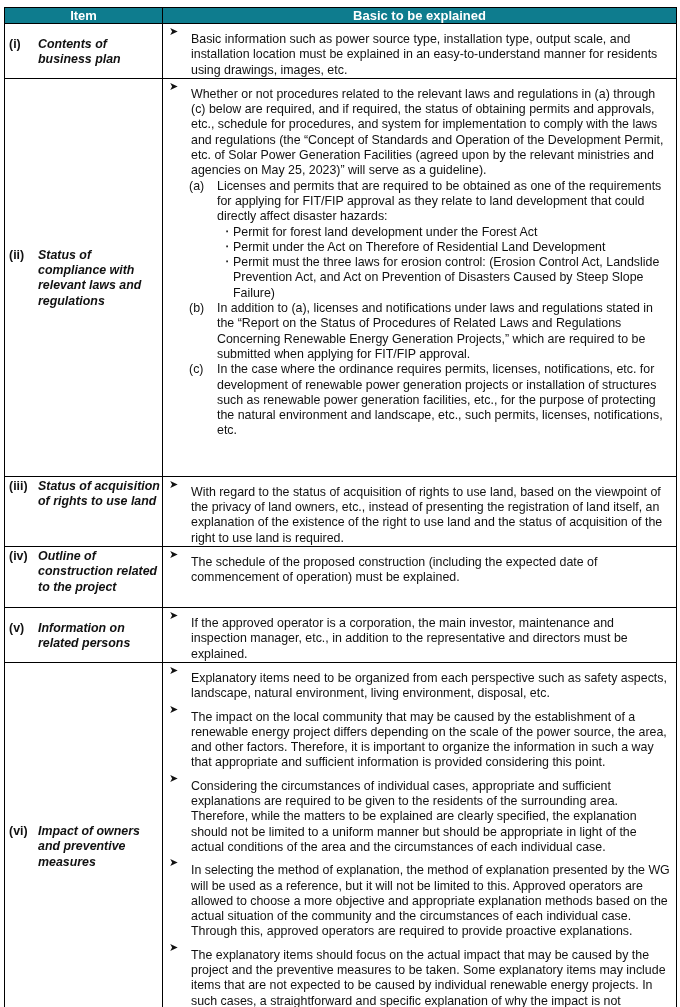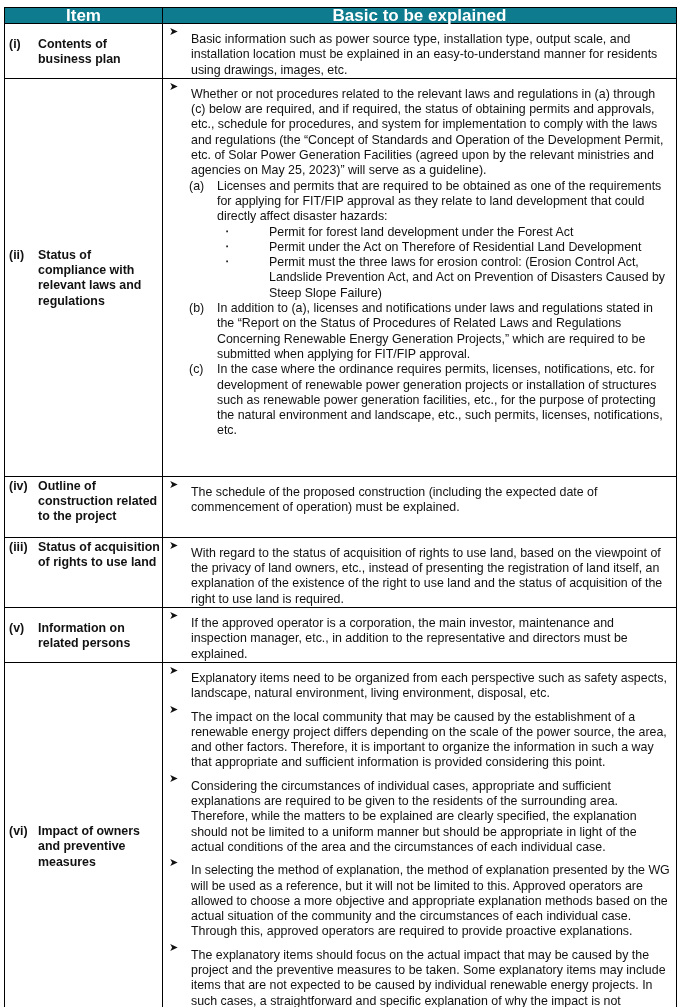--- a/index.html
+++ b/index.html
@@ -5,40 +5,40 @@
   html, body { margin: 0; padding: 0; background: #ffffff; }
   body { width: 680px; height: 1007px; overflow: hidden; position: relative; }
   .tbl {
     position: absolute; left: 4px; top: 7px; width: 673px;
     border-collapse: collapse; table-layout: fixed;
     font-family: "Liberation Sans", sans-serif;
     font-size: 12.4px; line-height: 15.3px; color: #111;
   }
   .tbl th {
     background: #0E7C8E; color: #ffffff; font-weight: bold;
-    text-align: center; height: 15px; padding: 0; font-size: 17px; line-height: 15px;
+    text-align: center; height: 15px; padding: 0; font-size: 13px; line-height: 15px;
     border: 1px solid #000;
   }
   .tbl td { border: 1px solid #000; vertical-align: top; padding: 0; }
   .col1 { width: 158px; }
   .item-cell { padding: 2px 2px 0 4px !important; }
   .item-wrap { display: flex; font-weight: bold; }
   .item-num { flex: 0 0 29px; }
-  .item-text { flex: 1; }
+  .item-text { flex: 1; font-style: italic; }
   .vmid { vertical-align: middle !important; }
   .desc { padding: 0 6px 0 4px !important; }
   .bullet { display: flex; }
   .arrow { flex: 0 0 22px; padding-left: 2px; font-size: 11px; }
   .btext { flex: 1; margin-top: 8px; }
   .sub { display: flex; margin-left: 22px; }
   .sublbl { flex: 0 0 28px; }
   .subtext { flex: 1; }
   .dot { display: flex; margin-left: 4px; }
   .dotg { flex: 0 0 12px; text-align: center; }
-  .dott { flex: 1; margin-left: 36px; }
+  .dott { flex: 1; }
 </style>
 </head>
 <body>
 
 <table class="tbl">
   <colgroup>
       <col class="col1">
       <col>
     </colgroup>
   <thead>
@@ -101,43 +101,43 @@
         <div class="sub">
           <span class="sublbl">(c)</span>
           <span class="subtext">In the case where the ordinance requires permits, licenses, notifications, etc. for development of renewable power generation projects or installation of structures such as renewable power generation facilities, etc., for the purpose of protecting the natural environment and landscape, etc., such permits, licenses, notifications, etc.</span>
         </div>
       </td>
     </tr>
 
     <tr style="height:61px">
       <td class="item-cell">
         <div class="item-wrap">
+          <span class="item-num">(iii)</span>
+          <span class="item-text">Status of acquisition of rights to use land</span>
+        </div>
+      </td>
+      <td class="desc">
+        <div class="bullet">
+          <span class="arrow">➤</span>
+          <span class="btext">With regard to the status of acquisition of rights to use land, based on the viewpoint of the privacy of land owners, etc., instead of presenting the registration of land itself, an explanation of the existence of the right to use land and the status of acquisition of the right to use land is required.</span>
+        </div>
+      </td>
+    </tr>
+
+    <tr style="height:61px">
+      <td class="item-cell">
+        <div class="item-wrap">
           <span class="item-num">(iv)</span>
           <span class="item-text">Outline of construction related to the project</span>
         </div>
       </td>
       <td class="desc">
         <div class="bullet">
           <span class="arrow">➤</span>
           <span class="btext">The schedule of the proposed construction (including the expected date of commencement of operation) must be explained.</span>
-        </div>
-      </td>
-    </tr>
-
-    <tr style="height:61px">
-      <td class="item-cell">
-        <div class="item-wrap">
-          <span class="item-num">(iii)</span>
-          <span class="item-text">Status of acquisition of rights to use land</span>
-        </div>
-      </td>
-      <td class="desc">
-        <div class="bullet">
-          <span class="arrow">➤</span>
-          <span class="btext">With regard to the status of acquisition of rights to use land, based on the viewpoint of the privacy of land owners, etc., instead of presenting the registration of land itself, an explanation of the existence of the right to use land and the status of acquisition of the right to use land is required.</span>
         </div>
       </td>
     </tr>
 
     <tr style="height:49px">
       <td class="item-cell vmid">
         <div class="item-wrap">
           <span class="item-num">(v)</span>
           <span class="item-text">Information on related persons</span>
         </div>

